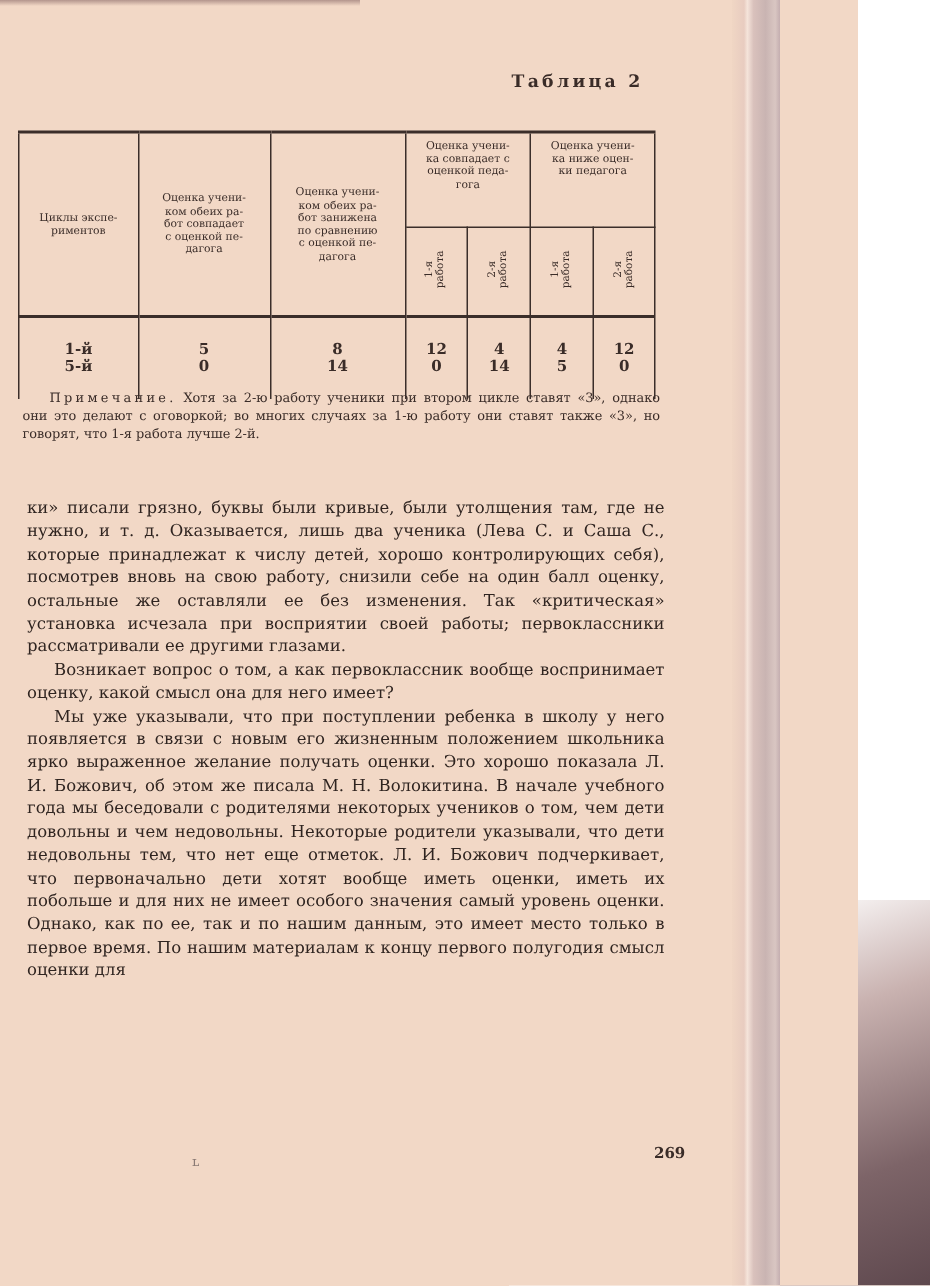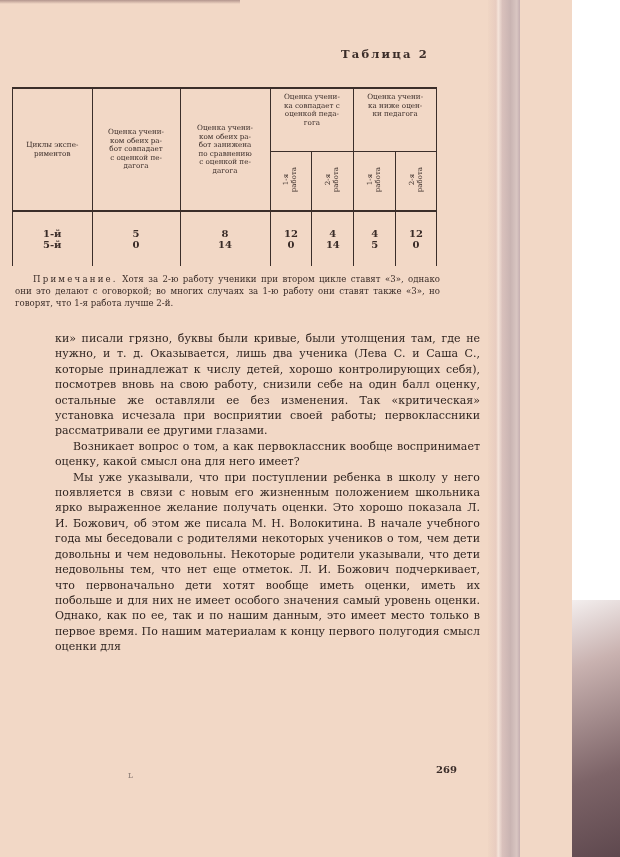--- a/index.html
+++ b/index.html
@@ -44,28 +44,28 @@
     table.data thead tr:first-child th { border-top: 2px solid #3b2e2a; border-radius: 30px; }
     table.data thead th.group { border-bottom: 1.5px solid #3b2e2a; height: 58px; vertical-align: top; padding-top: 4px;}
     table.data thead th.sub { height: 58px; border-bottom: 2px solid #3b2e2a; }
     table.data thead th.rowspan { border-bottom: 2px solid #3b2e2a; }
     .vert {
       display: inline-block; writing-mode: vertical-rl; transform: rotate(180deg);
       font-size: 7px; line-height: 7.5px; white-space: pre-line;
     }
     table.data tbody td { height: 54px; font-size: 10px; line-height: 11px; font-weight: bold; }
     .note {
-      position: absolute; left: 15px; top: 273px; width: 425px;
+      position: absolute; left: 15px; top: 260px; width: 425px;
       font-size: 8.6px; line-height: 12.2px; color: #3a2c28; text-align: justify;
       text-indent: 18px;
     }
     .note .lead { letter-spacing: 2.2px; }
     .body-text {
       position: absolute; left: 18px; top: 331px; width: 425px;
-      font-size: 11px; line-height: 15.4px; color: #2f2420; text-align: justify; margin-left: 37px;
+      font-size: 11px; line-height: 15.4px; color: #2f2420; text-align: justify;
     }
     .body-text p { margin: 0; }
     .body-text p.indent { text-indent: 18px; }
     .page-num {
       position: absolute; left: 436px; top: 764px; font-size: 10px; font-weight: bold; color: #3a2c28; text-align: right;
     }
     .mark {
       position: absolute; left: 128px; top: 770px; font-size: 9px; color: #8a7a74;
     }
   </style>

